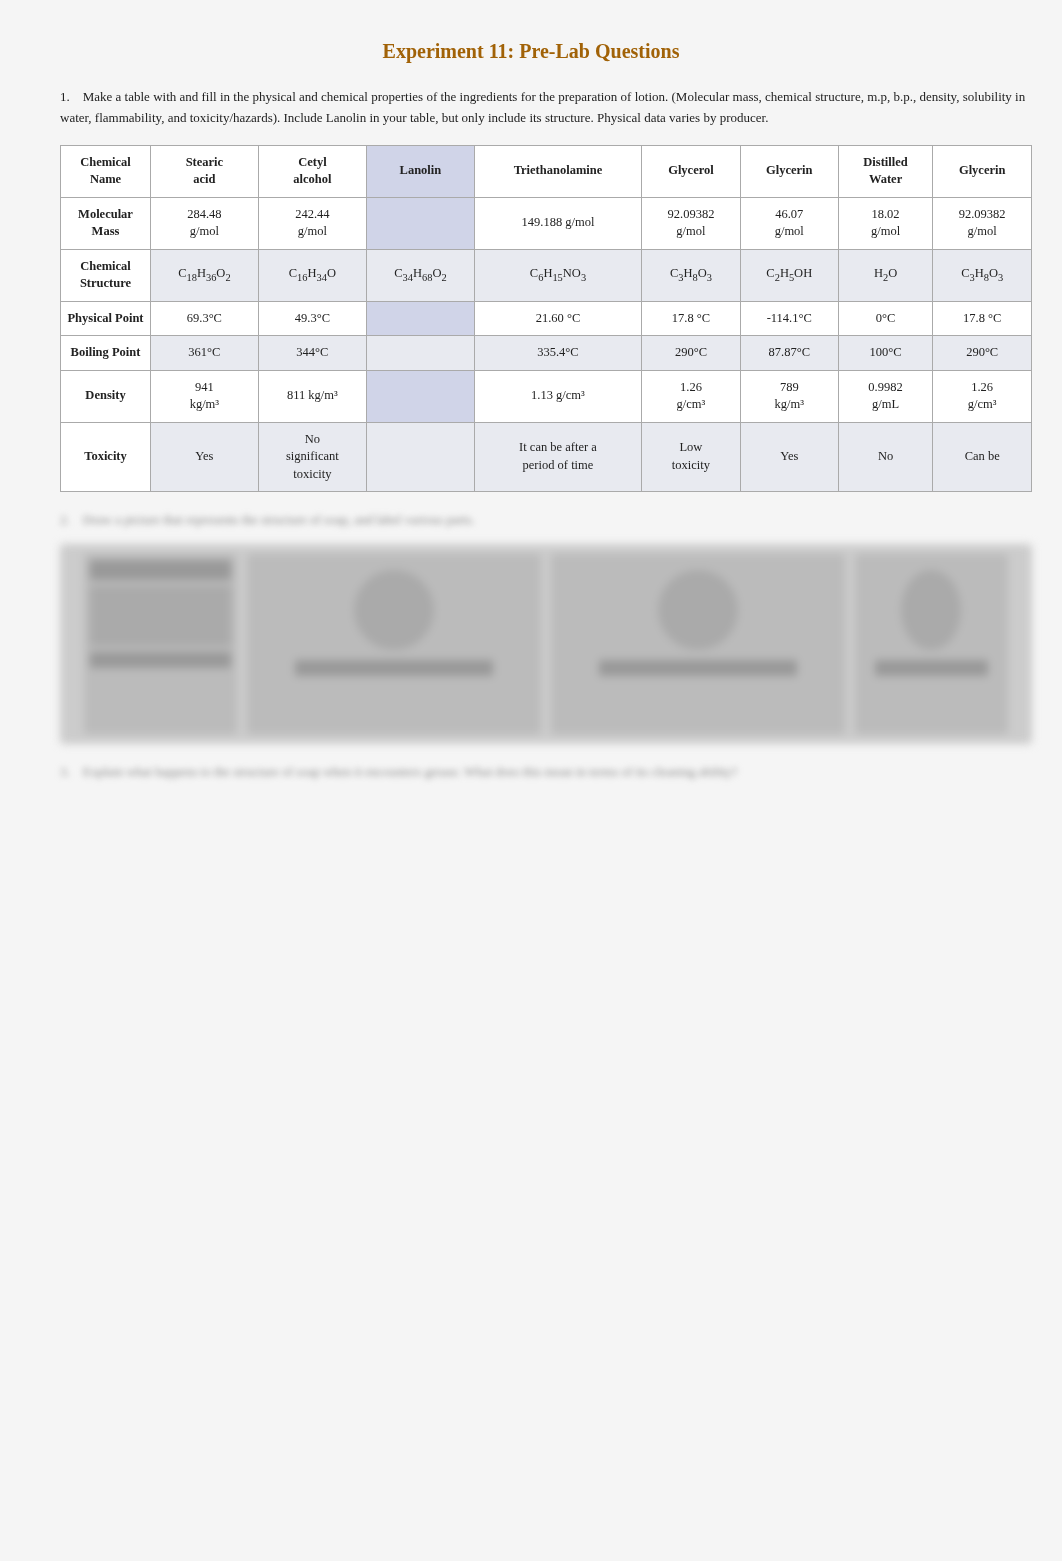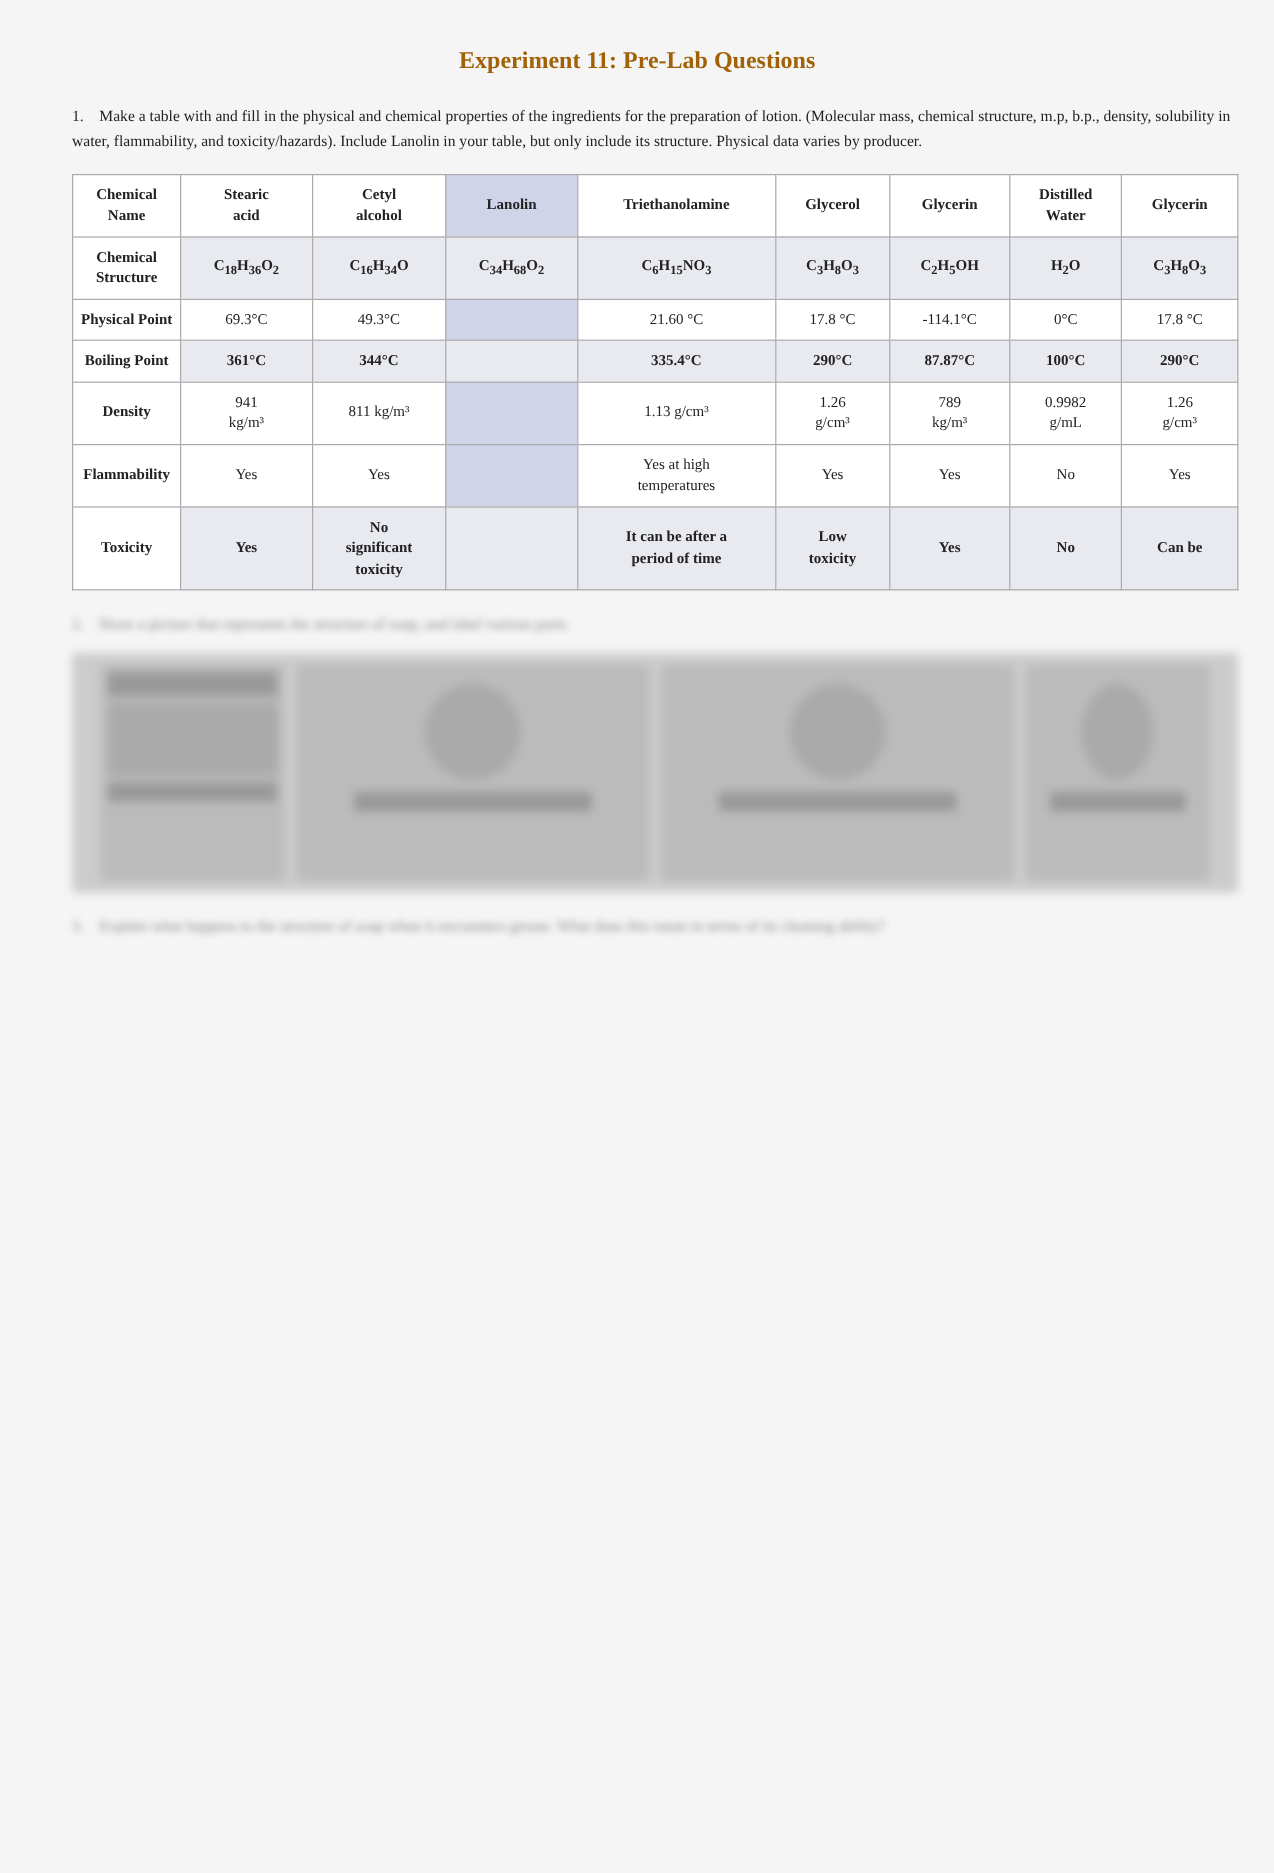--- a/index.html
+++ b/index.html
@@ -50,21 +50,20 @@
     }
     .chem-table td:first-child {
       font-weight: bold;
       text-align: center;
       background: #fff;
       width: 90px;
     }
     
     .row-shaded td {
       background: #e8eaf0 !important;
-      font-weight: bold;
     }
     .row-shaded td:first-child {
       background: #fff !important;
     }
     
     .lanolin-cell {
       background: #d0d4e8 !important;
     }
 
     
@@ -99,20 +98,31 @@
         <td>Stearic<br>acid</td>
         <td>Cetyl<br>alcohol</td>
         <td class="lanolin-cell">Lanolin</td>
         <td>Triethanolamine</td>
         <td>Glycerol</td>
         <td>Glycerin</td>
         <td>Distilled<br>Water</td>
         <td>Glycerin</td>
       </tr>
 
+      <tr>
+        <td>Molecular<br>Mass</td>
+        <td>284.48<br>g/mol</td>
+        <td>242.44<br>g/mol</td>
+        <td class="lanolin-cell"></td>
+        <td>149.188 g/mol</td>
+        <td>92.09382<br>g/mol</td>
+        <td>46.07<br>g/mol</td>
+        <td>18.02<br>g/mol</td>
+        <td>92.09382<br>g/mol</td>
+      </tr>
 
       <tr class="row-shaded">
         <td>Chemical<br>Structure</td>
         <td>C<sub>18</sub>H<sub>36</sub>O<sub>2</sub></td>
         <td>C<sub>16</sub>H<sub>34</sub>O</td>
         <td class="lanolin-cell">C<sub>34</sub>H<sub>68</sub>O<sub>2</sub></td>
         <td>C<sub>6</sub>H<sub>15</sub>NO<sub>3</sub></td>
         <td>C<sub>3</sub>H<sub>8</sub>O<sub>3</sub></td>
         <td>C<sub>2</sub>H<sub>5</sub>OH</td>
         <td>H<sub>2</sub>O</td>
@@ -149,31 +159,20 @@
         <td>811 kg/m³</td>
         <td class="lanolin-cell"></td>
         <td>1.13 g/cm³</td>
         <td>1.26<br>g/cm³</td>
         <td>789<br>kg/m³</td>
         <td>0.9982<br>g/mL</td>
         <td>1.26<br>g/cm³</td>
       </tr>
 
 
-      <tr>
-        <td>Flammability</td>
-        <td>Yes</td>
-        <td>Yes</td>
-        <td class="lanolin-cell"></td>
-        <td>Yes at high<br>temperatures</td>
-        <td>Yes</td>
-        <td>Yes</td>
-        <td>No</td>
-        <td>Yes</td>
-      </tr>
 
       <tr class="row-shaded">
         <td>Toxicity</td>
         <td>Yes</td>
         <td>No<br>significant<br>toxicity</td>
         <td class="lanolin-cell"></td>
         <td>It can be after a<br>period of time</td>
         <td>Low<br>toxicity</td>
         <td>Yes</td>
         <td>No</td>

